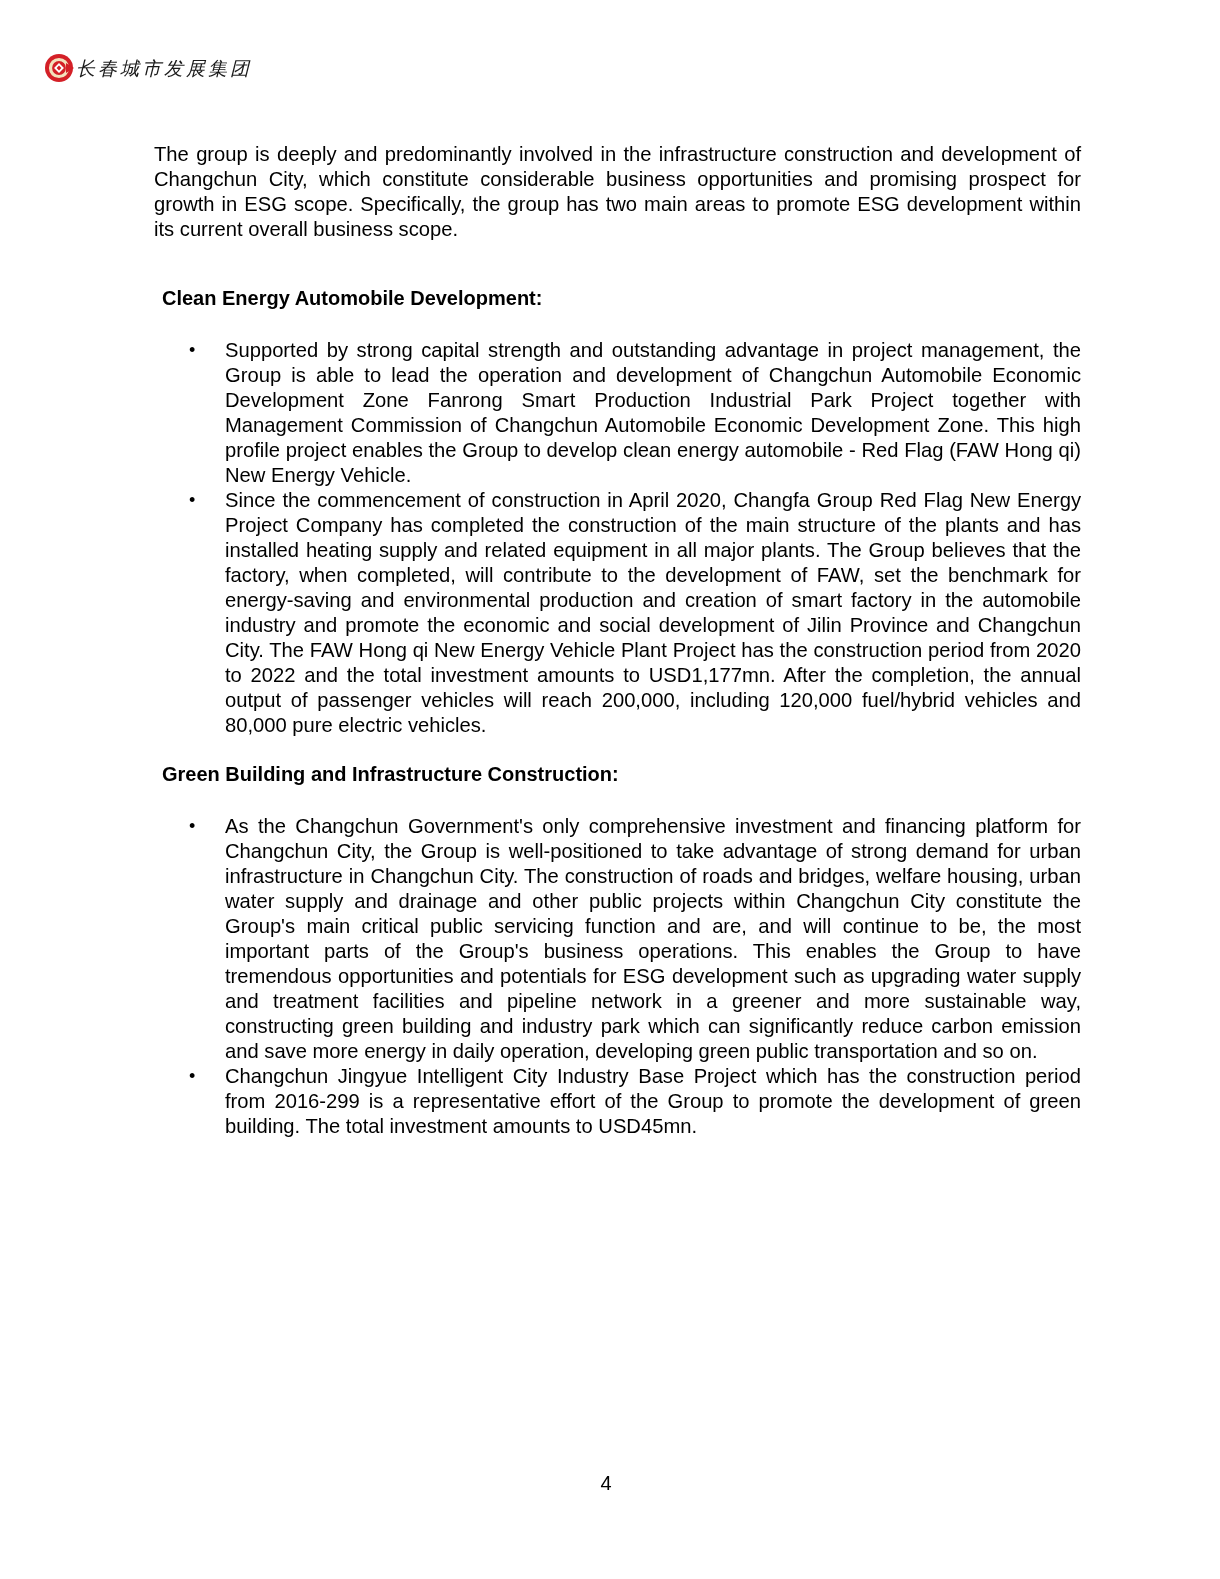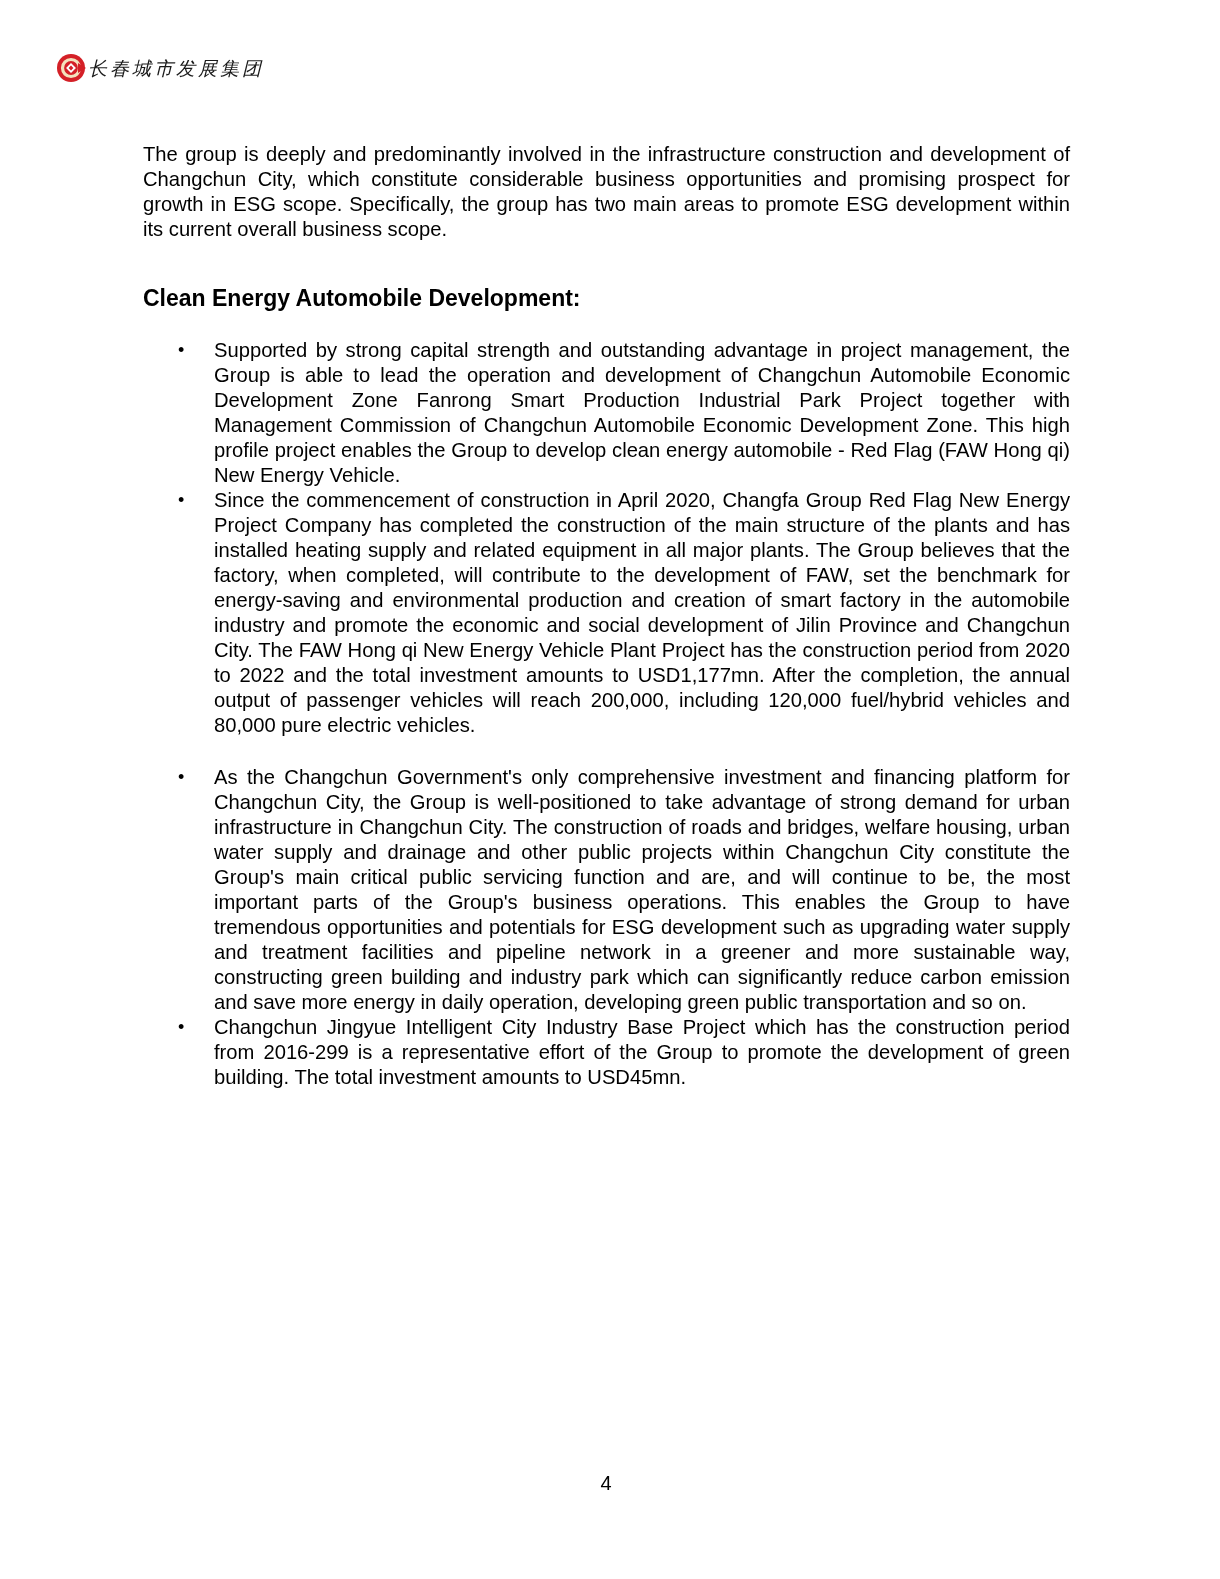--- a/index.html
+++ b/index.html
@@ -10,21 +10,21 @@
     body {
       width: 1220px;
       height: 1579px;
       position: relative;
       overflow: hidden;
       font-family: "Liberation Sans", sans-serif;
       color: #000000;
     }
     .logo {
       position: absolute;
-      left: 56px;
+      left: 44px;
       top: 52px;
       display: flex;
       align-items: center;
       height: 32px;
     }
     .logo-mark {
       width: 30px;
       height: 30px;
       display: block;
     }
@@ -33,35 +33,35 @@
       font-family: "DejaVu Serif", serif;
       font-size: 19px;
       font-style: italic;
       letter-spacing: 3px;
       color: #1a1a1a;
       line-height: 30px;
       white-space: nowrap;
     }
     .content {
       position: absolute;
-      left: 143px;
+      left: 154px;
       top: 142px;
       width: 927px;
       font-size: 20.2px;
       line-height: 25px;
     }
     .para {
       margin: 0;
       text-align: justify;
       text-align-last: left;
     }
     .heading {
-      margin: 0;
+      margin: 8px;
       font-weight: bold;
-      font-size: 23px;
+      font-size: 20px;
     }
     .h1 { margin-top: 44px; }
     .h2 { margin-top: 24px; }
     ul.bullets {
       list-style: none;
       margin: 27px 0 0 0;
       padding: 0;
     }
     ul.bullets li {
       position: relative;
@@ -110,20 +110,21 @@
     <li>
       <span class="bullet-dot">•</span>
       <span class="bullet-text">Supported by strong capital strength and outstanding advantage in project management, the Group is able to lead the operation and development of Changchun Automobile Economic Development Zone Fanrong Smart Production Industrial Park Project together with Management Commission of Changchun Automobile Economic Development Zone. This high profile project enables the Group to develop clean energy automobile - Red Flag (FAW Hong qi) New Energy Vehicle.</span>
     </li>
     <li>
       <span class="bullet-dot">•</span>
       <span class="bullet-text">Since the commencement of construction in April 2020, Changfa Group Red Flag New Energy Project Company has completed the construction of the main structure of the plants and has installed heating supply and related equipment in all major plants. The Group believes that the factory, when completed, will contribute to the development of FAW, set the benchmark for energy-saving and environmental production and creation of smart factory in the automobile industry and promote the economic and social development of Jilin Province and Changchun City. The FAW Hong qi New Energy Vehicle Plant Project has the construction period from 2020 to 2022 and the total investment amounts to USD1,177mn. After the completion, the annual output of passenger vehicles will reach 200,000, including 120,000 fuel/hybrid vehicles and 80,000 pure electric vehicles.</span>
     </li>
   </ul>
 
+  <h2 class="heading h2">Green Building and Infrastructure Construction:</h2>
   <ul class="bullets">
     <li>
       <span class="bullet-dot">•</span>
       <span class="bullet-text">As the Changchun Government's only comprehensive investment and financing platform for Changchun City, the Group is well-positioned to take advantage of strong demand for urban infrastructure in Changchun City. The construction of roads and bridges, welfare housing, urban water supply and drainage and other public projects within Changchun City constitute the Group's main critical public servicing function and are, and will continue to be, the most important parts of the Group's business operations. This enables the Group to have tremendous opportunities and potentials for ESG development such as upgrading water supply and treatment facilities and pipeline network in a greener and more sustainable way, constructing green building and industry park which can significantly reduce carbon emission and save more energy in daily operation, developing green public transportation and so on.</span>
     </li>
     <li>
       <span class="bullet-dot">•</span>
       <span class="bullet-text">Changchun Jingyue Intelligent City Industry Base Project which has the construction period from 2016-299 is a representative effort of the Group to promote the development of green building. The total investment amounts to USD45mn.</span>
     </li>
   </ul>

